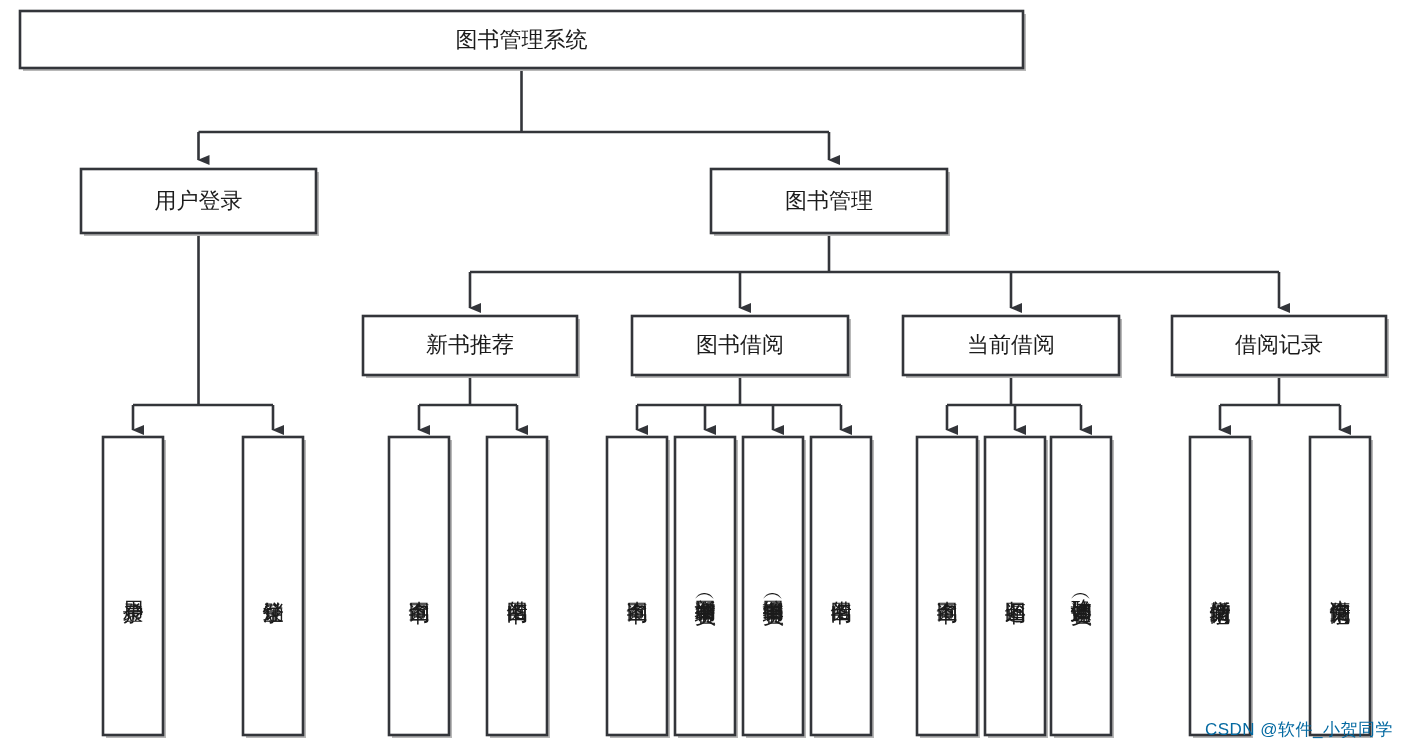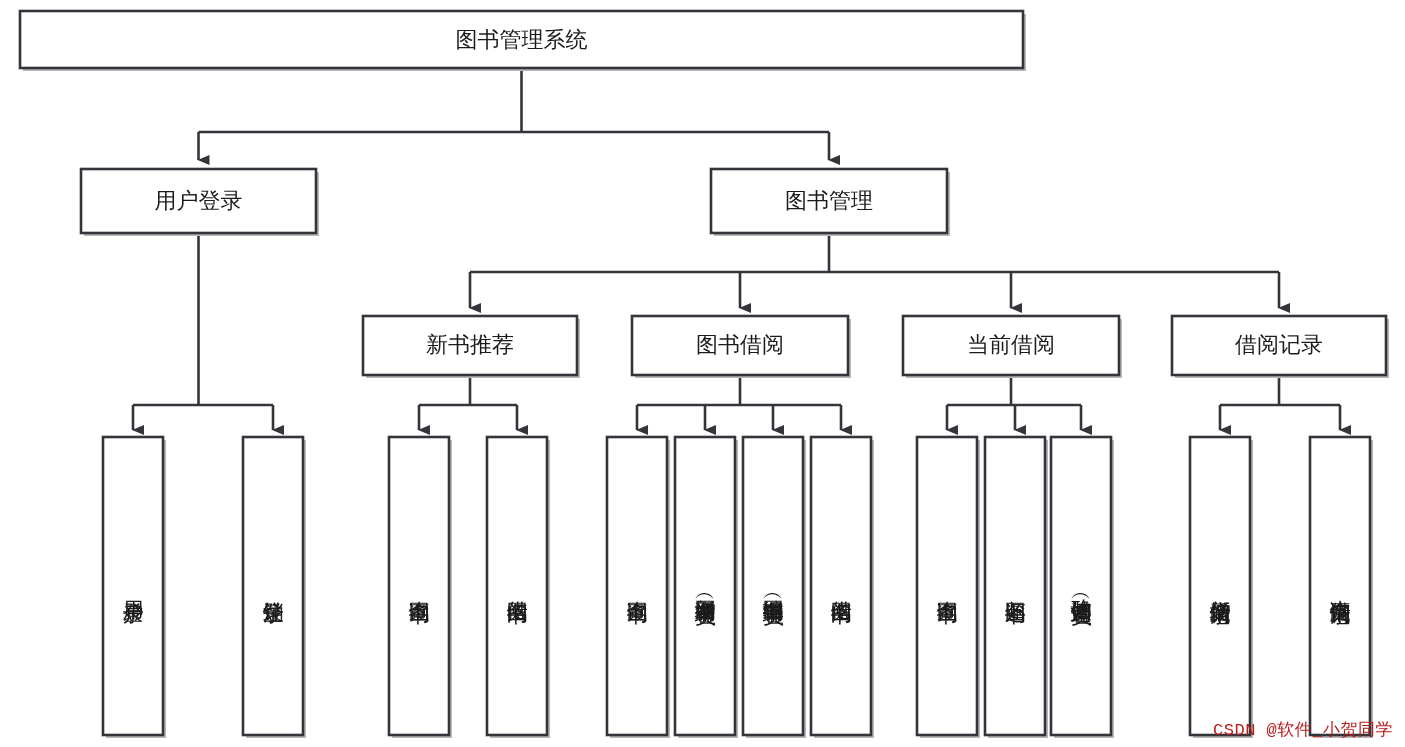--- a/index.html
+++ b/index.html
@@ -66,23 +66,23 @@
     position: absolute;
     display: flex;
     align-items: flex-start;
     justify-content: center;
     pointer-events: none;
   }
   .watermark {
     position: absolute;
     right: 12px;
     bottom: 6px;
-    font-family: Liberation Mono, monospace;
+    font-family: Liberation Sans, sans-serif;
     font-size: 17px;
-    color: #b91c1c;
+    color: #0369a1;
     letter-spacing: 0.5px;
     white-space: nowrap;
   }
 </style>
 </head>
 <body>
 
 <div id="diagram-root">
 
   <svg class="diagram-canvas" viewBox="0 0 1405 747">

